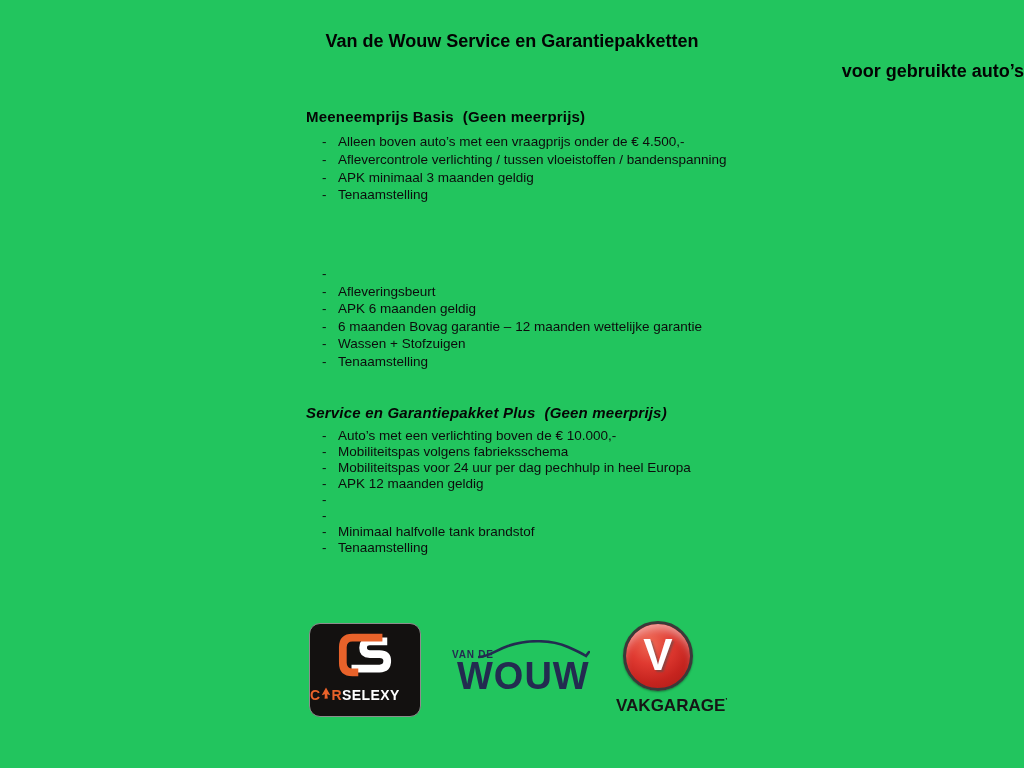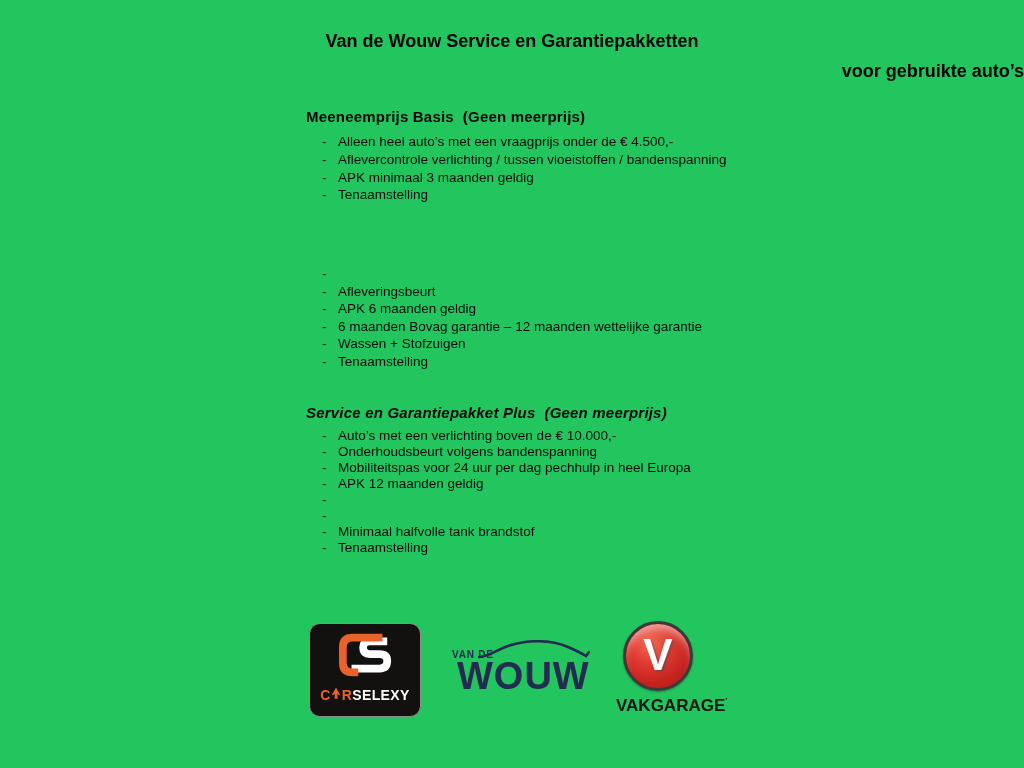--- a/index.html
+++ b/index.html
@@ -23,21 +23,21 @@
   .list3{top:428px;}  .list3 .row{height:16px;}
   .list1 .row{height:17.8px;}
 
   
   .cs-box{
     position:absolute;left:309px;top:623px;width:112px;height:94px;
     background:#131110;border:1px solid #8d8d8d;border-radius:11px;box-sizing:border-box;
   }
   .cs-mono{position:absolute;left:28px;top:7px;}
   .cs-word{
-    position:absolute;left:0;top:63px;width:100%;text-align:center;
+    position:absolute;left:0;top:63px;width:100%;
     font-weight:bold;font-size:14px;letter-spacing:.4px;color:#ffffff;white-space:nowrap;
   }
   .cs-orange{color:#e8622a;}
   .cs-cursor{display:inline-block;vertical-align:baseline;margin:0 .5px;}
 
   
   .wouw{position:absolute;left:448px;top:640px;width:145px;height:58px;}
   .wouw-top{
     position:absolute;left:4px;top:9px;font-size:10px;font-weight:bold;
     letter-spacing:.8px;color:#232b50;white-space:nowrap;
@@ -75,21 +75,21 @@
 
   <div class="title-line t1">Van de Wouw Service en Garantiepakketten</div>
   <div class="title-line t2">voor gebruikte auto’s</div>
 
   <div class="sec-head h1">
     <span>Meeneemprijs Basis</span><span class="note">(Geen meerprijs)</span>
   </div>
   <div class="blist list1">
     <div class="row">
         <span class="dash">-</span>
-        <span>Alleen heel auto’s met een vraagprijs onder de € 4.500,-</span>
+        <span>Alleen boven auto’s met een vraagprijs onder de € 4.500,-</span>
       </div>
     <div class="row">
         <span class="dash">-</span>
         <span>Aflevercontrole verlichting / tussen vloeistoffen / bandenspanning</span>
       </div>
     <div class="row">
         <span class="dash">-</span>
         <span>APK minimaal 3 maanden geldig</span>
       </div>
     <div class="row">
@@ -127,21 +127,21 @@
   <div class="sec-head h3">
     <span>Service en Garantiepakket Plus</span><span class="note">(Geen meerprijs)</span>
   </div>
   <div class="blist list3">
     <div class="row">
         <span class="dash">-</span>
         <span>Auto’s met een verlichting boven de € 10.000,-</span>
       </div>
     <div class="row">
         <span class="dash">-</span>
-        <span>Onderhoudsbeurt volgens bandenspanning</span>
+        <span>Mobiliteitspas volgens fabrieksschema</span>
       </div>
     <div class="row">
         <span class="dash">-</span>
         <span>Mobiliteitspas voor 24 uur per dag pechhulp in heel Europa</span>
       </div>
     <div class="row">
         <span class="dash">-</span>
         <span>APK 12 maanden geldig</span>
       </div>
     <div class="row">

